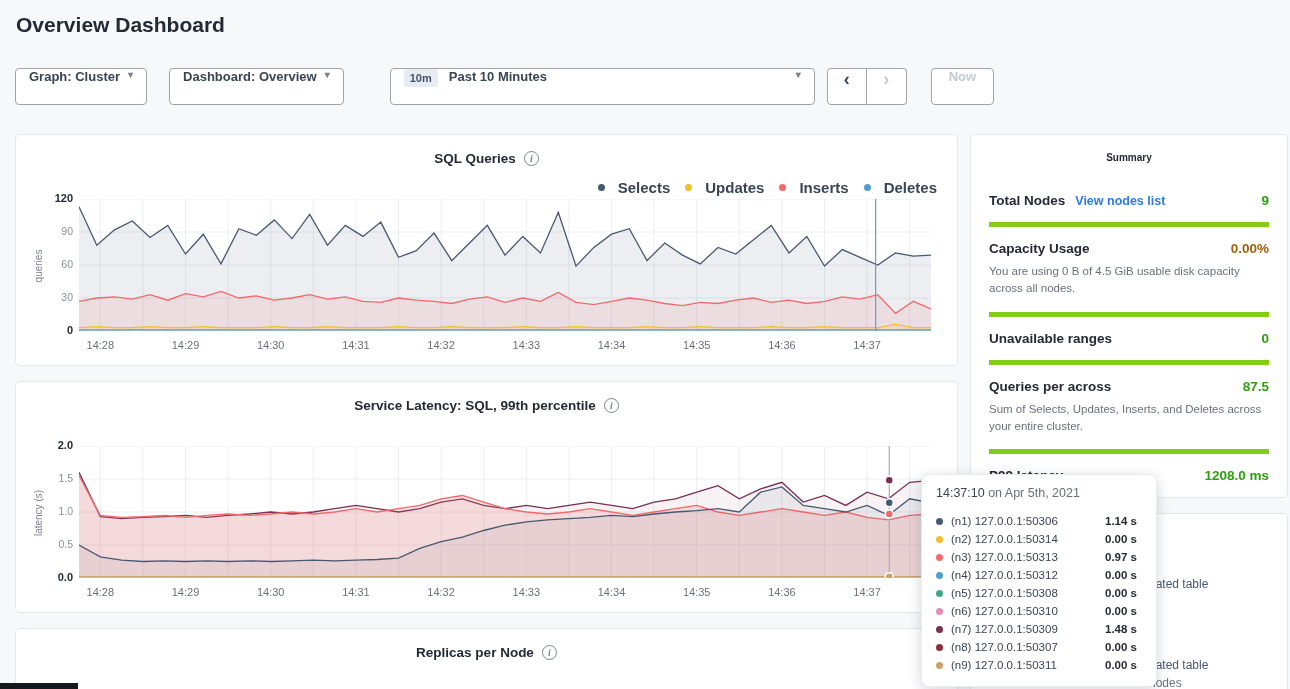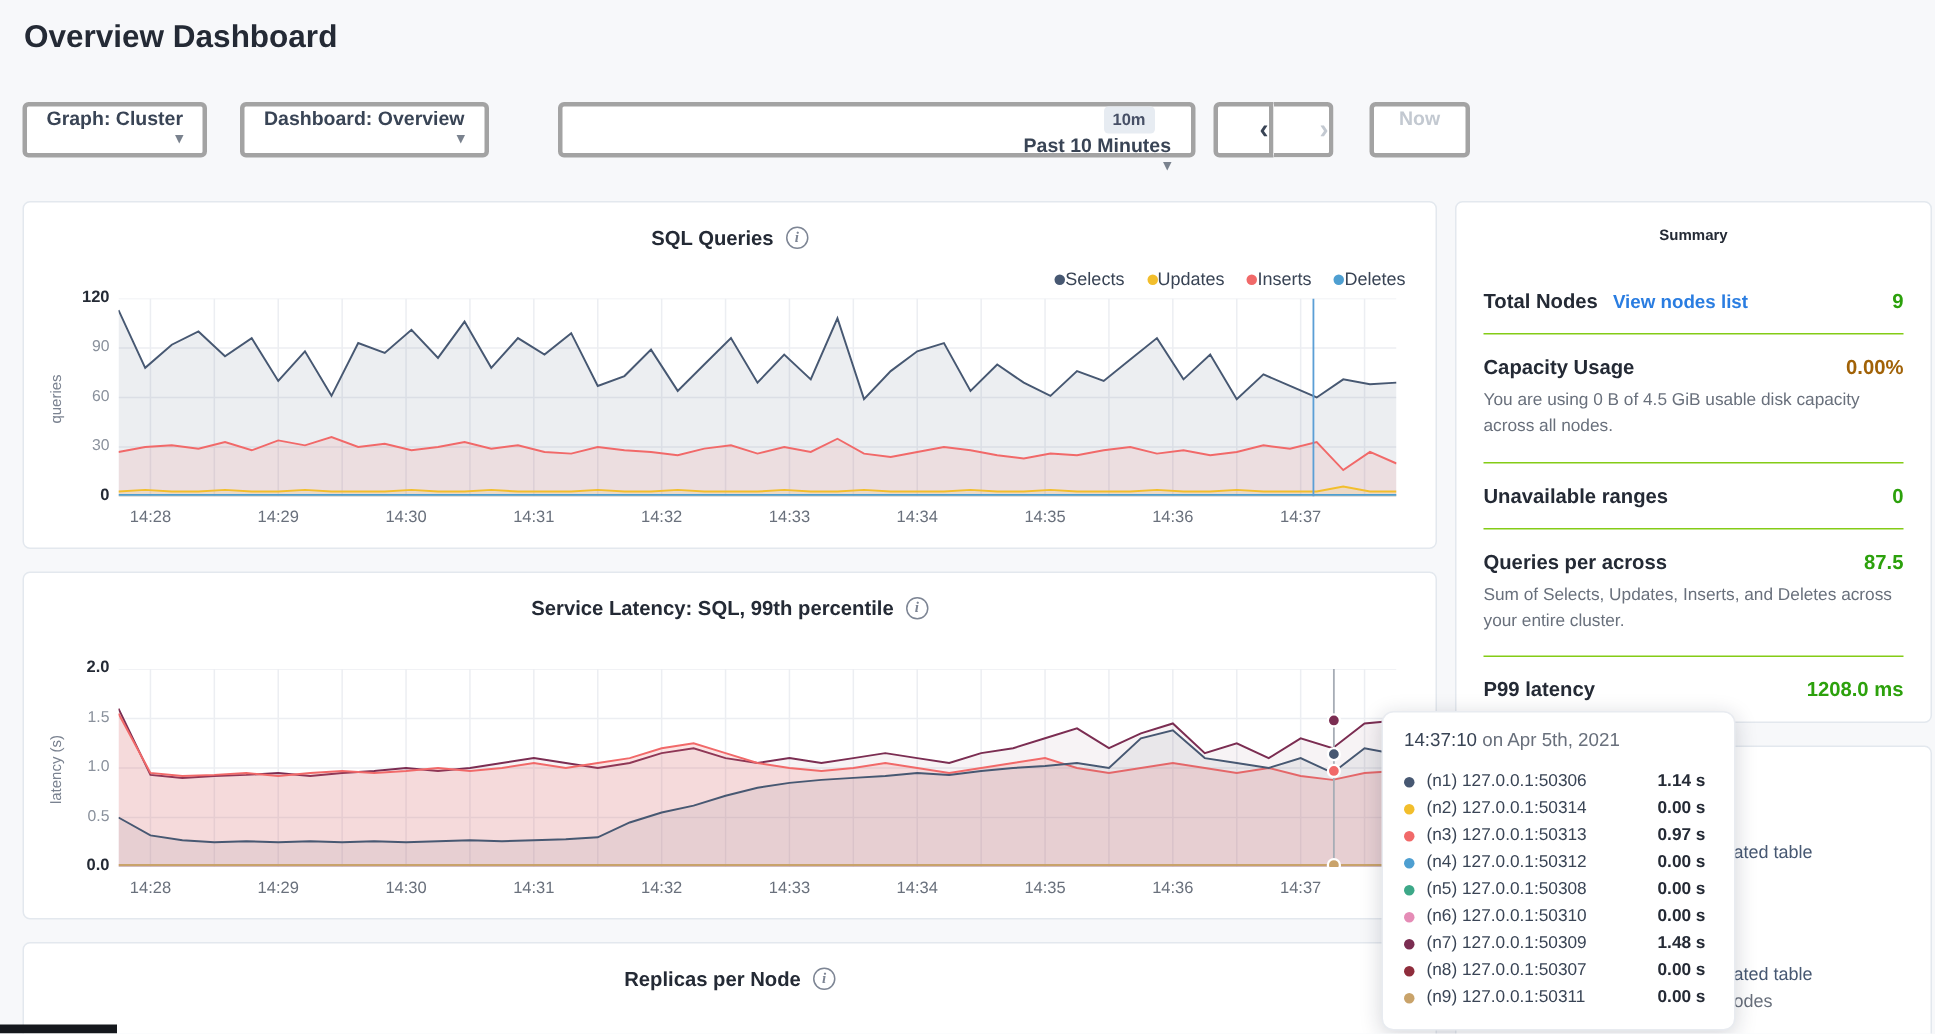--- a/index.html
+++ b/index.html
@@ -7,23 +7,23 @@
   body {
     width:1290px; height:689px; overflow:hidden; position:relative;
     background:#f7f8fa; color:#242a35;
     font-family:"Liberation Sans", sans-serif;
   }
   .page-title { position:absolute; left:16px; top:13px; font-size:21px; font-weight:700; }
 
   
   .controls { position:absolute; left:15px; top:68px; display:flex; align-items:center; }
   .btn {
-    display:flex; align-items:flex-end; background:#fff; border:3px solid #a3a3a3;
+    display:flex; align-items:flex-start; background:#fff; border:1px solid #a3a3a3;
     border-radius:4px; height:37px; font-size:13px; font-weight:600; color:#394455;
-    cursor:pointer; padding:0 13px;flex-direction:column;
+    cursor:pointer; padding:0 13px;
   }
   .ml22 { margin-left:22px; }
   .caret { color:#7a828e; font-size:10px; margin-left:8px; }
   .time-select { width:425px; margin-left:46px; }
   .time-badge { background:#e7ecf2; border-radius:3px; font-size:11px; font-weight:700; padding:3px 6px; margin-right:11px; color:#475066; }
   .time-label { font-weight:700; }
   .time-select .caret { margin-left:auto; }
   .arrow-group { display:flex; margin-left:12px; }
   .arrow-btn { width:40px; justify-content:center; font-size:18px; padding:0; font-weight:700; }
   .arrow-btn.prev { border-radius:4px 0 0 4px; }
@@ -37,36 +37,36 @@
   #chart-2 { height:120px; }
   .chart-title-row { position:absolute; top:16px; left:0; right:0; display:flex; justify-content:center; gap:8px; }
   .chart-title { font-size:13.5px; font-weight:700; }
   .info-icon {
     width:15px; height:15px; border:1px solid #7d8594; border-radius:50%;
     color:#7d8594; font-size:10px; font-style:italic; font-weight:700;
     display:flex; align-items:center; justify-content:center;
     font-family:"Liberation Serif", serif;
   }
   .legend { position:absolute; top:44px; right:20px; display:flex; gap:15px; }
-  .legend-item { display:flex; align-items:center; gap:0; font-size:12px; color:#394455; cursor:pointer; }
+  .legend-item { display:flex; align-items:center; gap:13px; font-size:15px; color:#394455; cursor:pointer;font-weight:bold; }
   .legend-dot { width:7px; height:7px; border-radius:50%; }
   .plot { position:absolute; left:63px; right:26px; top:64px; bottom:34px; }
   .axis-label-y {
     position:absolute; left:22px; top:131px; transform:translate(-50%,-50%) rotate(-90deg);
     font-size:10px; color:#7a8290; white-space:nowrap;
   }
   .ytick { position:absolute; width:40px; text-align:right; font-size:10.5px; color:#8a919c; }
   .ytick.edge { font-weight:700; color:#242a35; font-size:11px; }
   .xtick { position:absolute; font-size:11px; color:#69707c; transform:translateX(-50%); }
 
   
   .sidebar { position:absolute; left:970px; top:134px; width:318px; }
   .summary-card { padding:0 18px; }
   .summary-title { text-align:center; font-size:10px; font-weight:700; padding:17px 0 16px; }
-  .s-row { border-top:1px solid #84cc16; padding:14px 0; }
+  .s-row { border-top:5px solid #84cc16; padding:14px 0; }
   .s-head { display:flex; align-items:baseline; }
   .s-name { font-size:13.5px; font-weight:700; color:#242a35; }
   .s-link { font-size:12.5px; font-weight:700; margin-left:10px; cursor:pointer; }
   .s-val { margin-left:auto; font-size:13.5px; font-weight:700; }
   .s-desc { font-size:11.5px; color:#69707c; line-height:1.5; margin-top:7px; }
   .events-card { margin-top:15px; height:200px; position:relative; }
   .ev-frag { position:absolute; font-size:12px; color:#475872; white-space:nowrap; }
   .ev-frag.dim { color:#69707c; }
 
   

